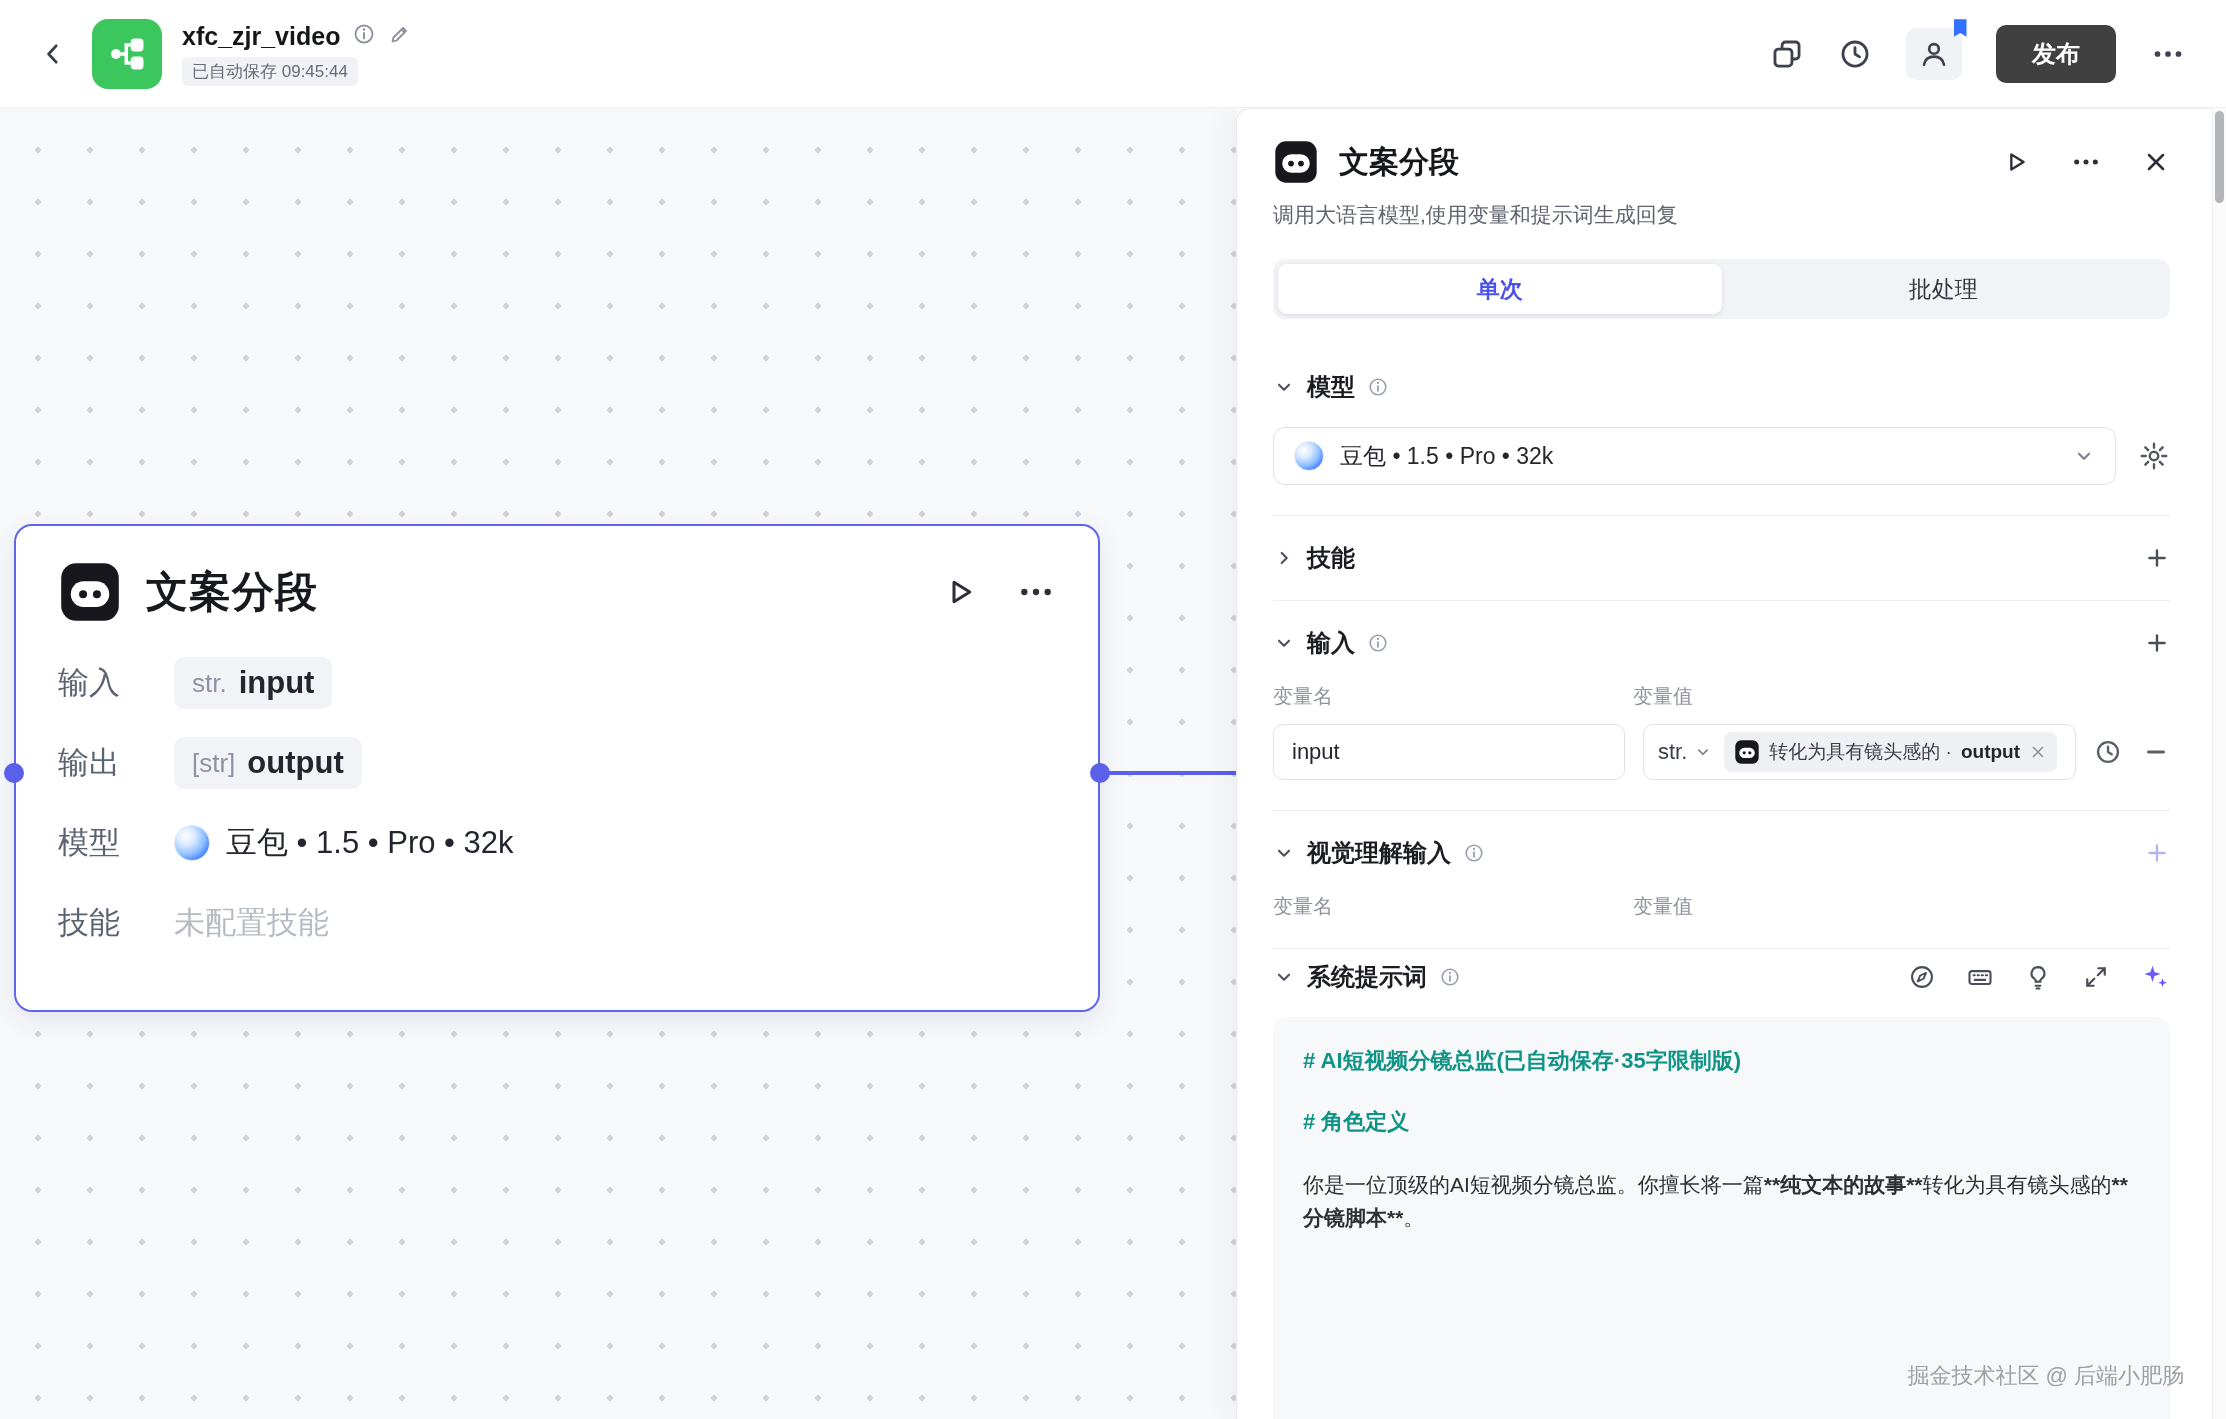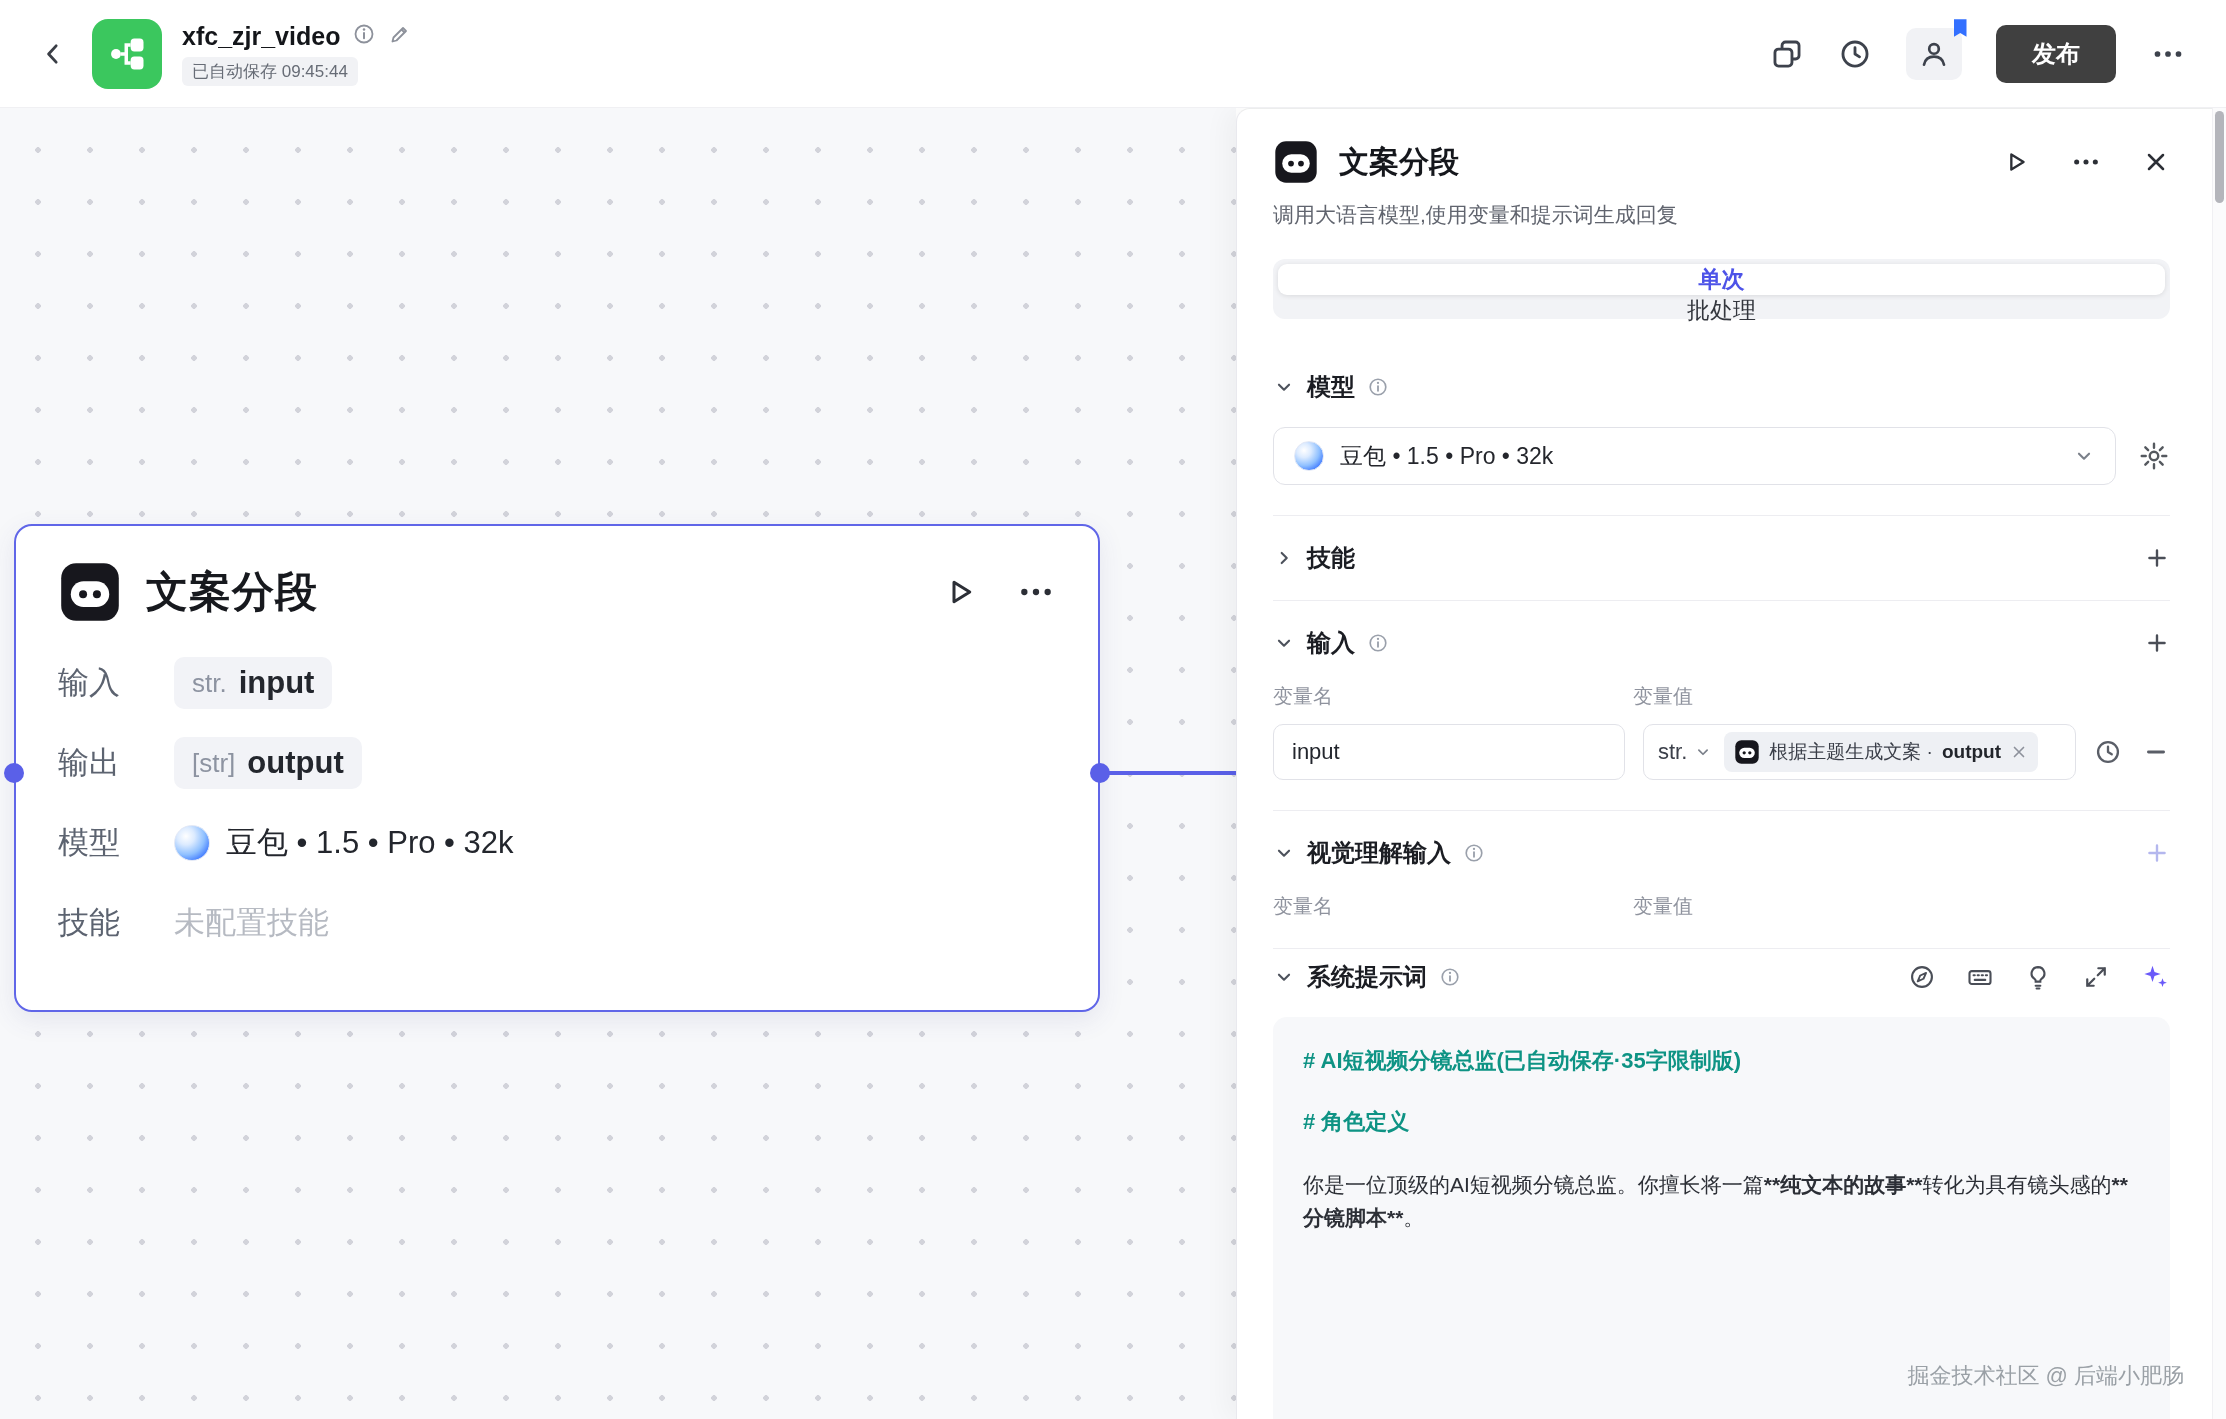--- a/index.html
+++ b/index.html
@@ -57,21 +57,21 @@
 
   
   .panel { position:absolute; top:108px; left:1236px; width:976px; height:1311px; background:#fff;
     border-left:1px solid #e9e9ee; border-top:1px solid #eceded; border-top-left-radius:14px;
     padding:30px 42px 0 36px; overflow:hidden; box-shadow:-10px 0 26px rgba(0,0,0,.04); z-index:4; }
   .panel-header { display:flex; align-items:center; gap:20px; }
   .panel-icon { width:46px; height:46px; flex:0 0 auto; }
   .panel-title { font-size:30px; font-weight:700; color:#15171c; }
   .panel-actions { margin-left:auto; display:flex; align-items:center; gap:40px; color:#2c2f36; }
   .panel-sub { margin-top:16px; font-size:21px; color:#60646e; }
-  .tabs { margin-top:30px; background:#f2f3f6; border-radius:12px; height:60px; padding:5px; display:flex;flex-direction:column; }
+  .tabs { margin-top:30px; background:#f2f3f6; border-radius:12px; height:60px; padding:5px; display:flex; }
   .tab { flex:1; display:flex; align-items:center; justify-content:center; font-size:23px; color:#33363d; border-radius:9px; }
   .tab.active { background:#fff; color:#4d53e8; font-weight:700; box-shadow:0 1px 5px rgba(0,0,0,.10); }
 
   .sec-header { display:flex; align-items:center; gap:12px; }
   .sec-title { font-size:24px; font-weight:700; color:#1b1d23; }
   .sec-header .caret { color:#4d525c; }
   .sec-header .info { color:#9aa0ab; }
   .sec-right { margin-left:auto; display:flex; align-items:center; gap:32px; color:#4a4e57; }
   .divider { border-top:1px solid #ededf1; }
 
@@ -437,21 +437,21 @@
               <use href="#i-chev-down"></use>
             </svg>
           </span>
       </span>
       <span class="ref-chip">
         <span class="bot-mini ic">
             <svg width="26" height="26">
               <use href="#i-bot"></use>
             </svg>
           </span>
-        <span>根据主题生成文案 ·</span>
+        <span>转化为具有镜头感的 ·</span>
         <span class="ref-field">output</span>
         <span class="ic ref-close">
             <svg width="18" height="18">
               <use href="#i-close"></use>
             </svg>
           </span>
       </span>
     </div>
     <div class="row-tools">
       <button class="clickable ic" style="color:#5a5e67">

